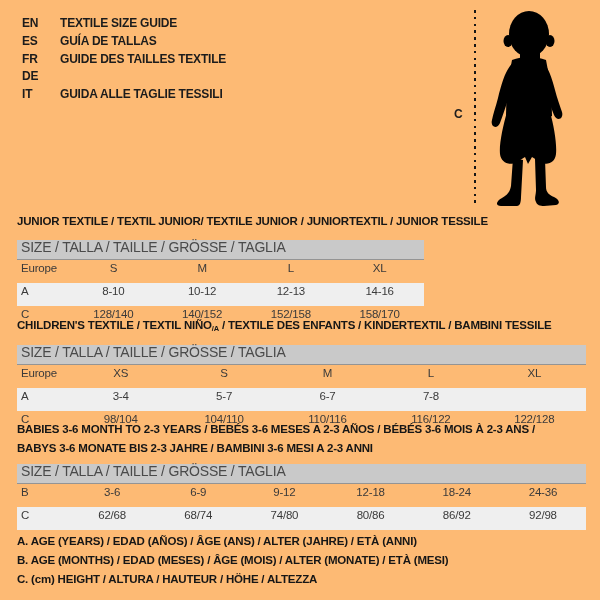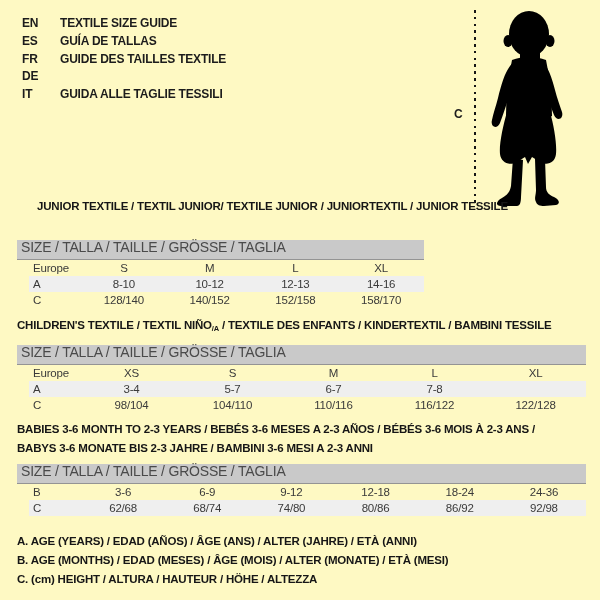--- a/index.html
+++ b/index.html
@@ -1,39 +1,39 @@
 <!DOCTYPE html>
 <html><head>
 <meta charset="utf-8">
 <style>
   * { margin:0; padding:0; box-sizing:border-box; }
   html,body { width:600px; height:600px; background:#ffffff; }
   body { font-family:"Liberation Sans", sans-serif; color:#1c1c1c; position:relative; overflow:hidden; }
-  .page { position:absolute; inset:0; width:600px; height:600px; background:#fef9c3;text-decoration:underline; }
+  .page { position:absolute; inset:0; width:600px; height:600px; background:#fdba74;text-decoration:underline; }
 
   
   .lang-list { position:absolute; left:22px; top:15px; font-size:12px; font-weight:bold; letter-spacing:-0.2px; }
   .lang-row { display:grid; grid-template-columns:38px auto; height:17.8px; line-height:17.8px; white-space:nowrap; }
 
   
   .measure-line { position:absolute; left:474px; top:10px; width:2px; height:196px;
     background-image:repeating-linear-gradient(to bottom,#161616 0px,#161616 2.5px,transparent 2.5px,transparent 6.8px); }
   .c-label { position:absolute; left:454px; top:107px; font-size:12px; font-weight:bold; }
   .baby-svg { position:absolute; left:482px; top:8px; width:92px; height:200px; }
 
   
   .section-title { position:absolute; left:17px; font-size:11.5px; font-weight:bold; letter-spacing:-0.2px; white-space:nowrap; color:#161616; }
   .section-title .sub { font-size:7.5px; vertical-align:-2px; }
   .size-table { position:absolute; left:17px; }
   .t1 { width:407px; top:240px; }
   .t2 { width:569px; top:345px; }
   .t3 { width:569px; top:464px; }
   .size-bar { background:#c9c9c9; border-bottom:1px solid #949494; height:20px; line-height:15px;
     padding-left:4px; font-size:14px; color:#4a4a4a; letter-spacing:-0.2px; }
-  .trow { display:grid; height:16px; line-height:16px; font-size:11.5px; color:#3a3a3a; letter-spacing:-0.2px;margin-left:12px; }
+  .trow { display:grid; height:23px; line-height:16px; font-size:11.5px; color:#3a3a3a; letter-spacing:-0.2px; }
   .t1 .trow { grid-template-columns:52px repeat(4,1fr); }
   .t2 .trow { grid-template-columns:52px repeat(5,1fr); }
   .t3 .trow { grid-template-columns:52px repeat(6,1fr); }
   .trow.shaded { background:#efefef; }
   .cell { text-align:center; overflow:hidden; white-space:nowrap; }
   .cell.rlabel { text-align:left; padding-left:4px; }
 
   
   .notes { position:absolute; left:17px; top:532px; font-size:11.5px; font-weight:bold; letter-spacing:-0.2px; color:#161616; }
   .notes div { height:19px; line-height:19px; white-space:nowrap; }
@@ -75,21 +75,21 @@
       <path d="M38,40 L58,40 L58,58 L38,58 Z"></path>
       <path d="M30,52 C40,48 54,48 64,52 C68,70 70,90 70,108 C54,116 38,116 24,108 C24,90 26,70 30,52 Z"></path>
       <path d="M32,54 C24,60 20,74 16,90 C14,98 11,106 10,112 C8,119 15,122 18,115 C21,107 26,92 30,80 C33,71 35,62 36,56 Z"></path>
       <path d="M60,54 C66,58 70,70 73,82 C75,90 78,98 80,104 C82,111 75,114 72,107 C69,99 64,86 61,76 C59,68 58,60 57,55 Z"></path>
       <path d="M25,104 C21,118 17,136 18,146 C19,155 28,158 35,154 L43,149 L46,156 L50,149 L58,154 C65,158 73,155 74,146 C75,136 72,118 68,104 C54,113 39,113 25,104 Z"></path>
       <path d="M31,150 L29,178 C28,184 25,187 20,190 C14,193 13,198 19,198 L35,198 C38,198 39,194 39,189 L41,152 Z"></path>
       <path d="M53,151 L54,182 C54,187 52,190 54,194 C55,197 58,198 62,198 L74,197 C79,196 77,191 72,189 C67,187 64,184 64,179 L63,151 Z"></path>
     </g>
   </svg>
 
-  <div class="section-title" style="top:200px;margin-left:20px;">JUNIOR TEXTILE / TEXTIL JUNIOR/ TEXTILE JUNIOR / JUNIORTEXTIL / JUNIOR TESSILE</div>
+  <div class="section-title" style="top:215px;">JUNIOR TEXTILE / TEXTIL JUNIOR/ TEXTILE JUNIOR / JUNIORTEXTIL / JUNIOR TESSILE</div>
   <div class="size-table t1">
     <div class="size-bar">SIZE / TALLA / TAILLE / GRÖSSE / TAGLIA</div>
     <div class="trow">
       <div class="cell rlabel">Europe</div>
       <div class="cell">S</div>
       <div class="cell">M</div>
       <div class="cell">L</div>
       <div class="cell">XL</div>
     </div>
     <div class="trow shaded">

